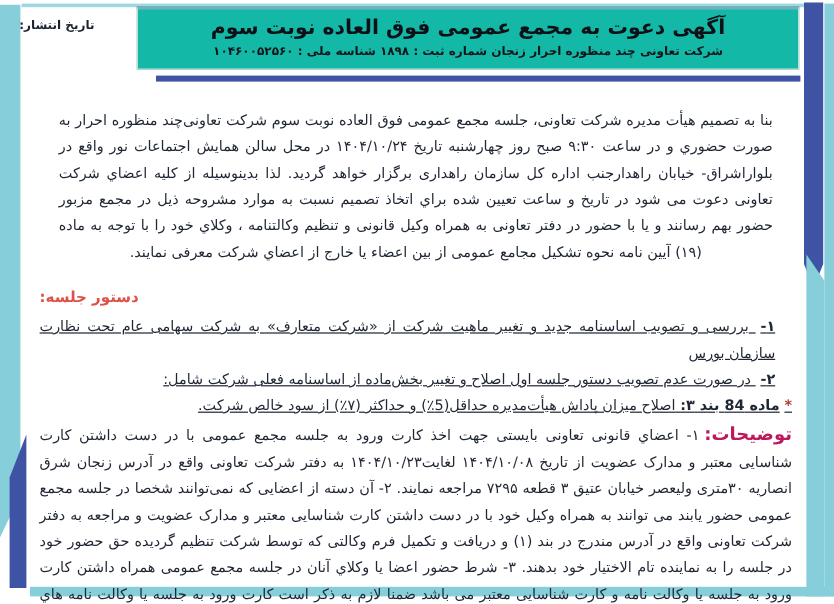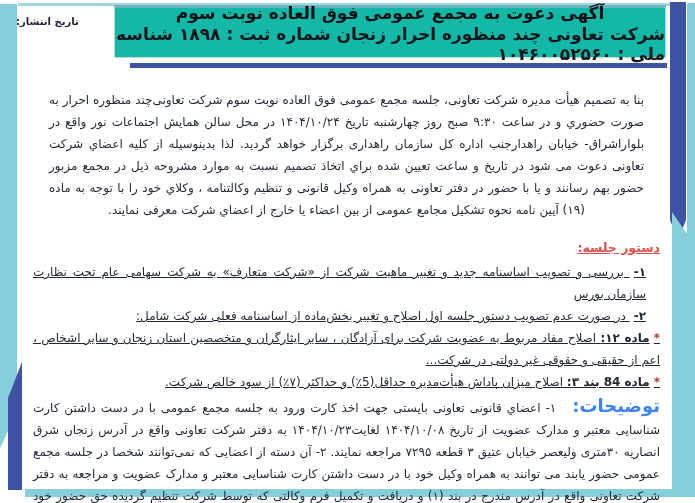--- a/index.html
+++ b/index.html
@@ -14,38 +14,38 @@
     font-size:10px;font-weight:bold;line-height:24px;direction:rtl;color:#1b2230;
   }
   
   .title-box{
     position:absolute;left:114px;top:5px;width:552px;height:53px;
     background:#14b8a6;border:1px solid #c2d8d6;border-top:3px solid #6fb3bd;
     display:flex;flex-direction:column;justify-content:center;align-items:center;
     direction:rtl;box-sizing:border-box;
   }
   .title-box .title{font-size:17px;font-weight:bold;color:#0d1117;line-height:22px;}
-  .title-box .subtitle{font-size:17px;font-weight:bold;color:#11161d;line-height:20px;}
+  .title-box .subtitle{font-size:10px;font-weight:bold;color:#11161d;line-height:20px;}
   .title-rule{position:absolute;left:130px;top:63px;width:537px;height:5px;background:#3e53a4;}
   
   .content{
     position:absolute;left:33px;top:73px;width:627px;direction:rtl;
     font-size:12px;line-height:22px;
   }
   .intro{margin:16px;text-align:justify;text-align-last:center;}
   .section-heading{
-    color:#e05048;font-weight:bold;font-size:12.5px;margin:4px 0 2px 0;text-align:right;text-decoration:underline;
+    color:#e05048;font-weight:bold;font-size:12.5px;margin:4px 0 2px 0;text-align:left;
   }
   .agenda-item{text-align:justify;line-height:22px;text-decoration:underline;}
   .agenda-item.indented{padding-right:14px;}
   .agenda-item .marker{color:#1f2633;font-weight:bold;margin-left:4px;}
   .agenda-item.star-item .marker{color:#b03a30;}
   .agenda-item .bold-part{font-weight:bold;}
   .notes{margin:2px 0 0 0;text-align:justify;}
-  .notes .inline-heading{color:#3b82f6;font-weight:bold;font-size:18px;margin-left:16px;}
+  .notes .inline-heading{color:#be185d;font-weight:bold;font-size:15px;margin-left:4px;}
 </style>
 </head>
 <body>
 
 <div class="page">
 
   <svg class="frame-svg" width="695" height="503" viewBox="0 0 695 503">
 
     <rect x="18" y="3" width="652" height="3" fill="#9fd8df"></rect>
 
@@ -79,23 +79,20 @@
     <div class="section-heading">دستور جلسه:</div>
 
     <div>
       <div class="agenda-item indented">
         <span class="marker">۱-</span><span class="bold-part"></span> <span>بررسی و تصویب اساسنامه جدید و تغییر ماهیت شرکت از «شرکت متعارف» به شرکت سهامی عام تحت نظارت سازمان بورس</span>
       </div>
       <div class="agenda-item indented">
         <span class="marker">۲-</span><span class="bold-part"></span> <span>در صورت عدم تصویب دستور جلسه اول اصلاح و تغییر بخش‌ماده از اساسنامه فعلی شرکت شامل:</span>
       </div>
       <div class="agenda-item star-item">
-        <span class="marker">*</span><span class="bold-part">ماده ۱۲:</span> <span>اصلاح مفاد مربوط به عضویت شرکت برای آزادگان ، سایر ایثارگران و متخصصین استان زنجان و سایر اشخاص ، اعم از حقیقی و حقوقی غیر دولتی در شرکت...</span>
-      </div>
-      <div class="agenda-item star-item">
         <span class="marker">*</span><span class="bold-part">ماده 84 بند ۳:</span> <span>اصلاح میزان پاداش هیأت‌مدیره حداقل(5٪)  و حداکثر (۷٪) از سود خالص شرکت.</span>
       </div>
     </div>
 
     <p class="notes">
       <span class="inline-heading">توضیحات:</span><span>۱- اعضاي قانونی تعاونی بایستی جهت اخذ کارت ورود به جلسه مجمع عمومی با در دست داشتن کارت شناسایی معتبر و مدارک عضویت از تاریخ ۱۴۰۴/۱۰/۰۸ لغایت۱۴۰۴/۱۰/۲۳ به دفتر شرکت تعاونی واقع در آدرس زنجان شرق انصاریه ۳۰متری ولیعصر خیابان عتیق ۳ قطعه ۷۲۹۵  مراجعه نمایند. ۲- آن دسته از اعضایی که نمی‌توانند شخصا در جلسه مجمع عمومی حضور یابند می توانند به همراه وکیل خود با در دست داشتن کارت شناسایی معتبر و مدارک عضویت و مراجعه به دفتر شرکت تعاونی واقع در آدرس مندرج در بند (۱) و دریافت و تکمیل فرم وکالتی که توسط شرکت تنظیم گردیده حق حضور خود در جلسه را به نماینده تام الاختیار خود بدهند. ۳- شرط حضور اعضا یا وکلاي آنان در جلسه مجمع عمومی همراه داشتن کارت ورود به جلسه یا وکالت نامه و کارت شناسایی معتبر می باشد ضمنا لازم به ذکر است کارت ورود به جلسه یا وکالت نامه هاي مخدوش یا لاک گرفته و فاقد مهر و امضاي شرکت به هیچ عنوان داراي اعتبار نخواهد بود. ۴- لازم به ذکر است تنظیم و توزیع فرم وکالت نامه به جهت حفظ نظم و آرامش و انضباط جلسه در روز برگزاري جلسه مقدور نمی باشد. لذا اعضاي محترم تا تاریخ۱۴۰۴/۱۰/۲۳مهلت دارند نسبت به تنظیم و دریافت کارت ورود به جلسه یا وکالت نامه اقدام نمایند مجددا. تأکید می گردد در روز برگزاري مجمع به هیچ عنوان کارت ورود به جلسه یا وکالت نامه صادر نخواهد .</span>
     </p>
 
   </div>
 </div>

